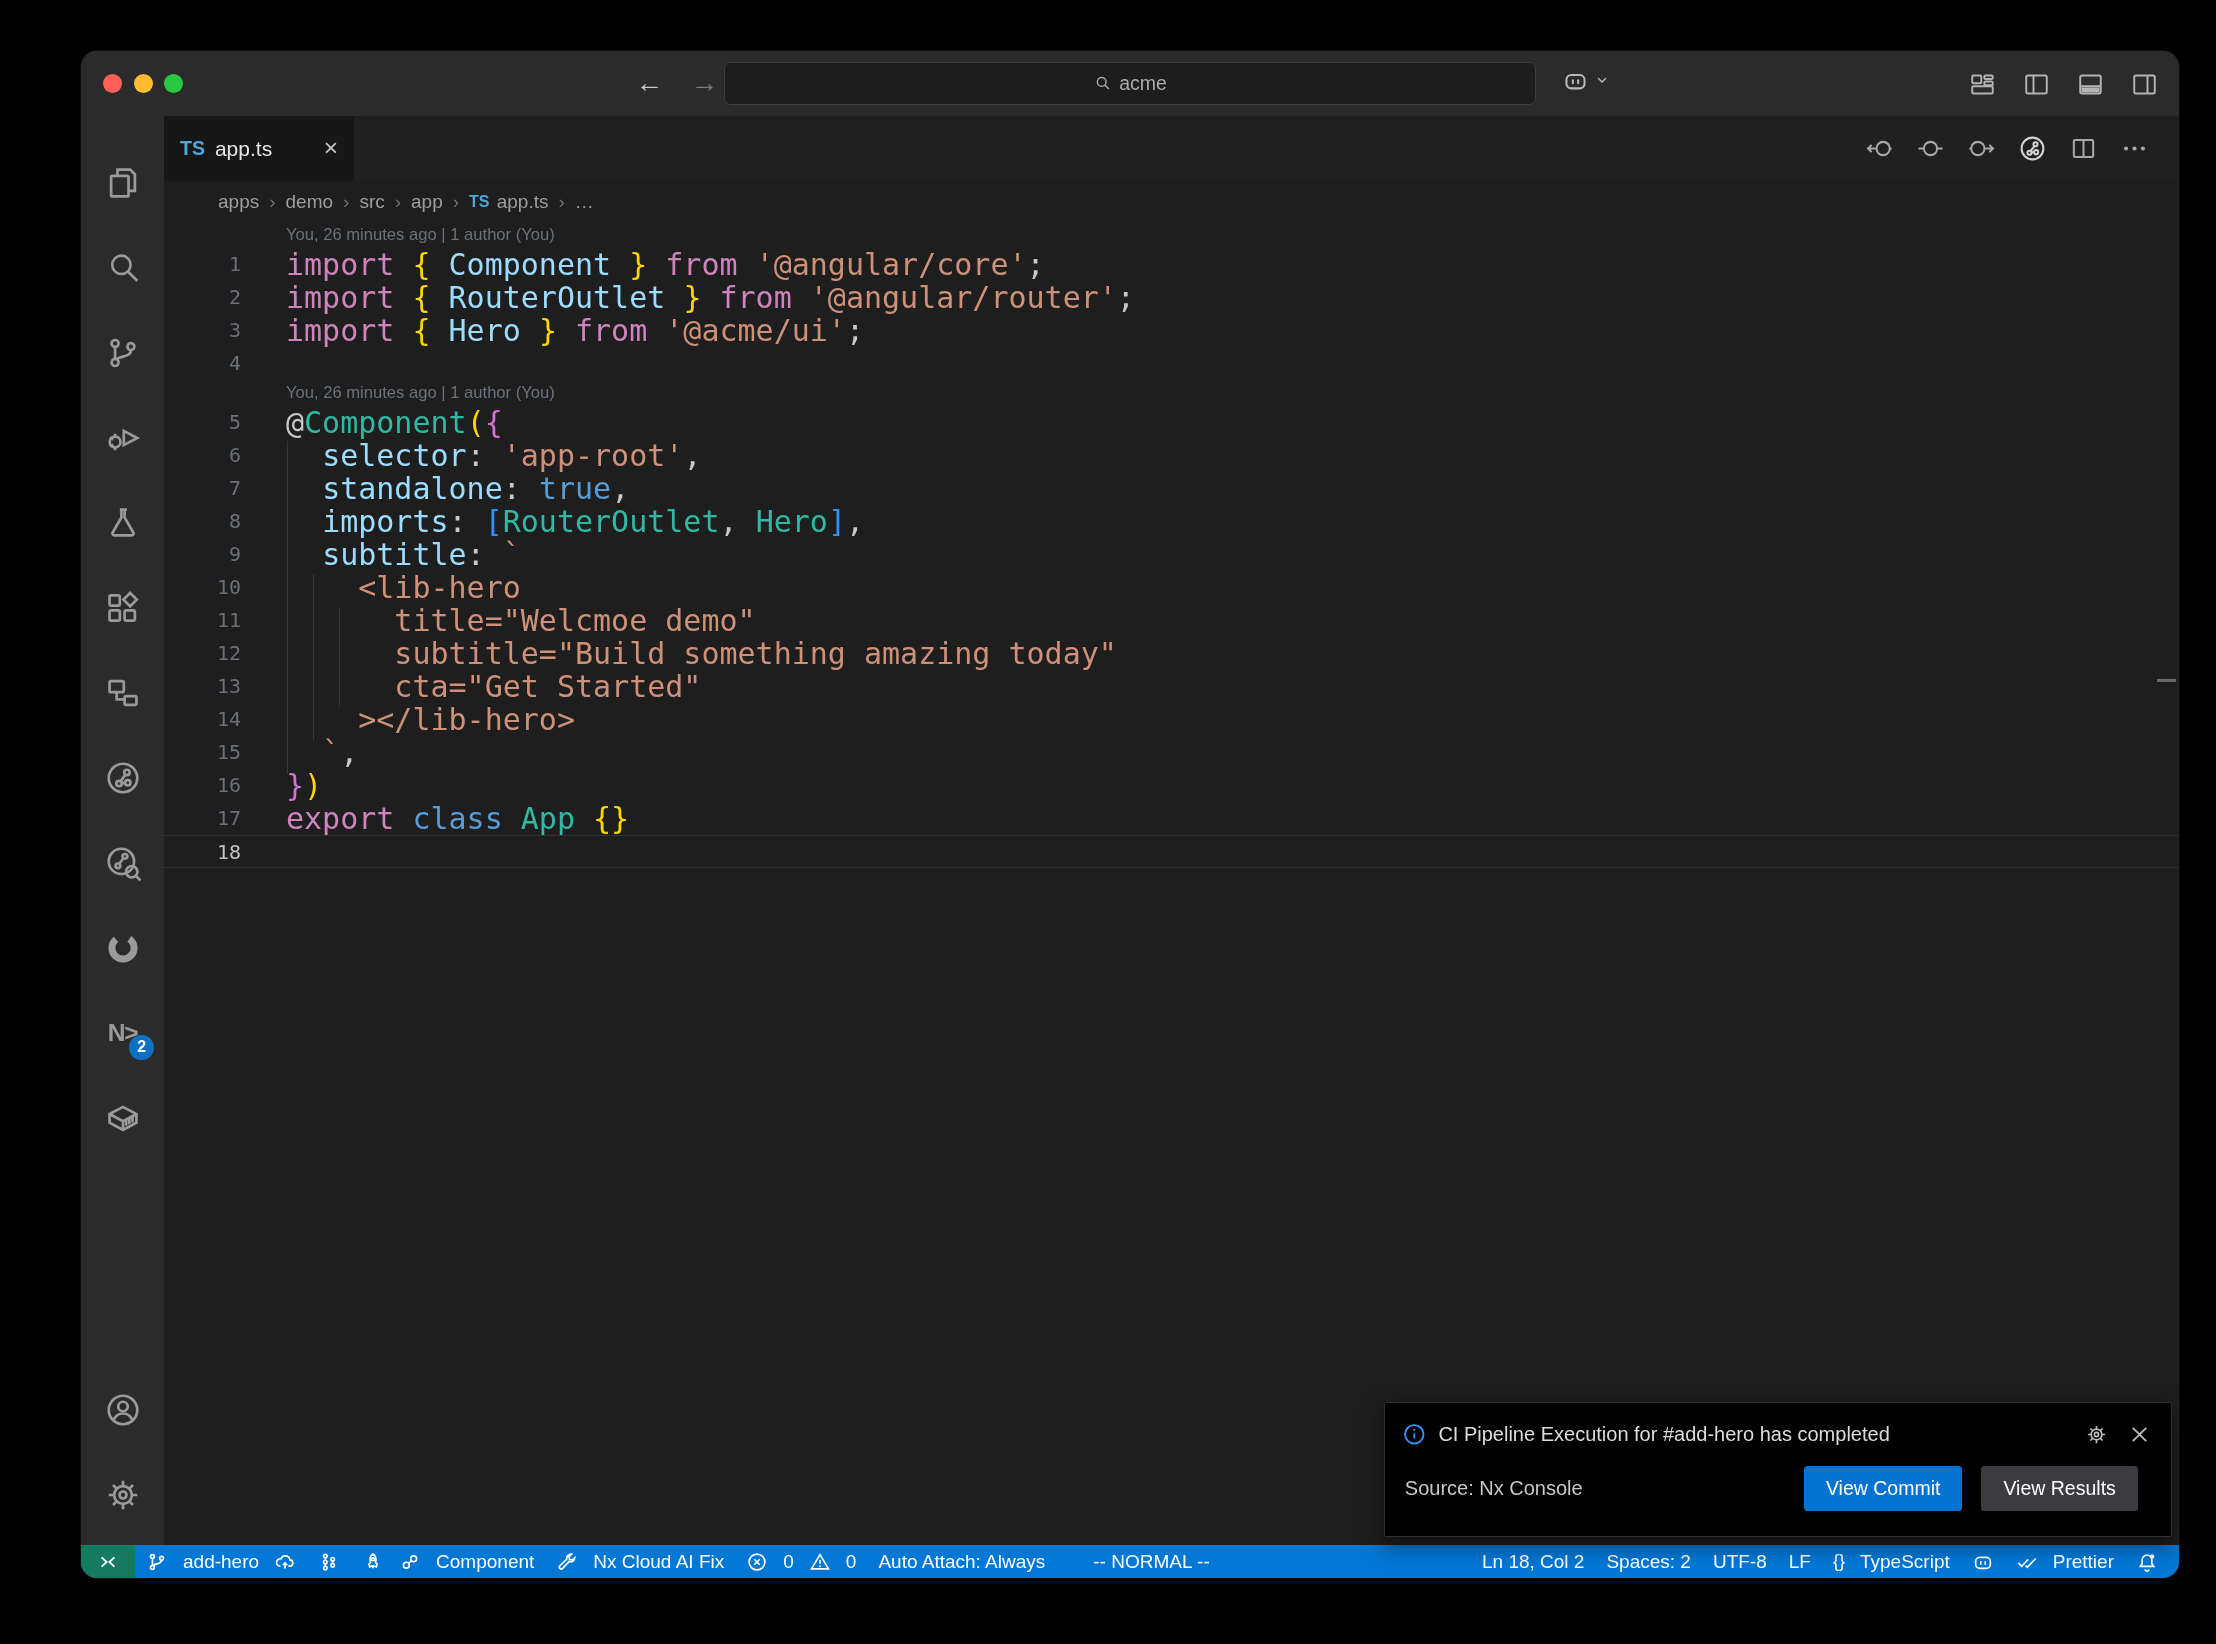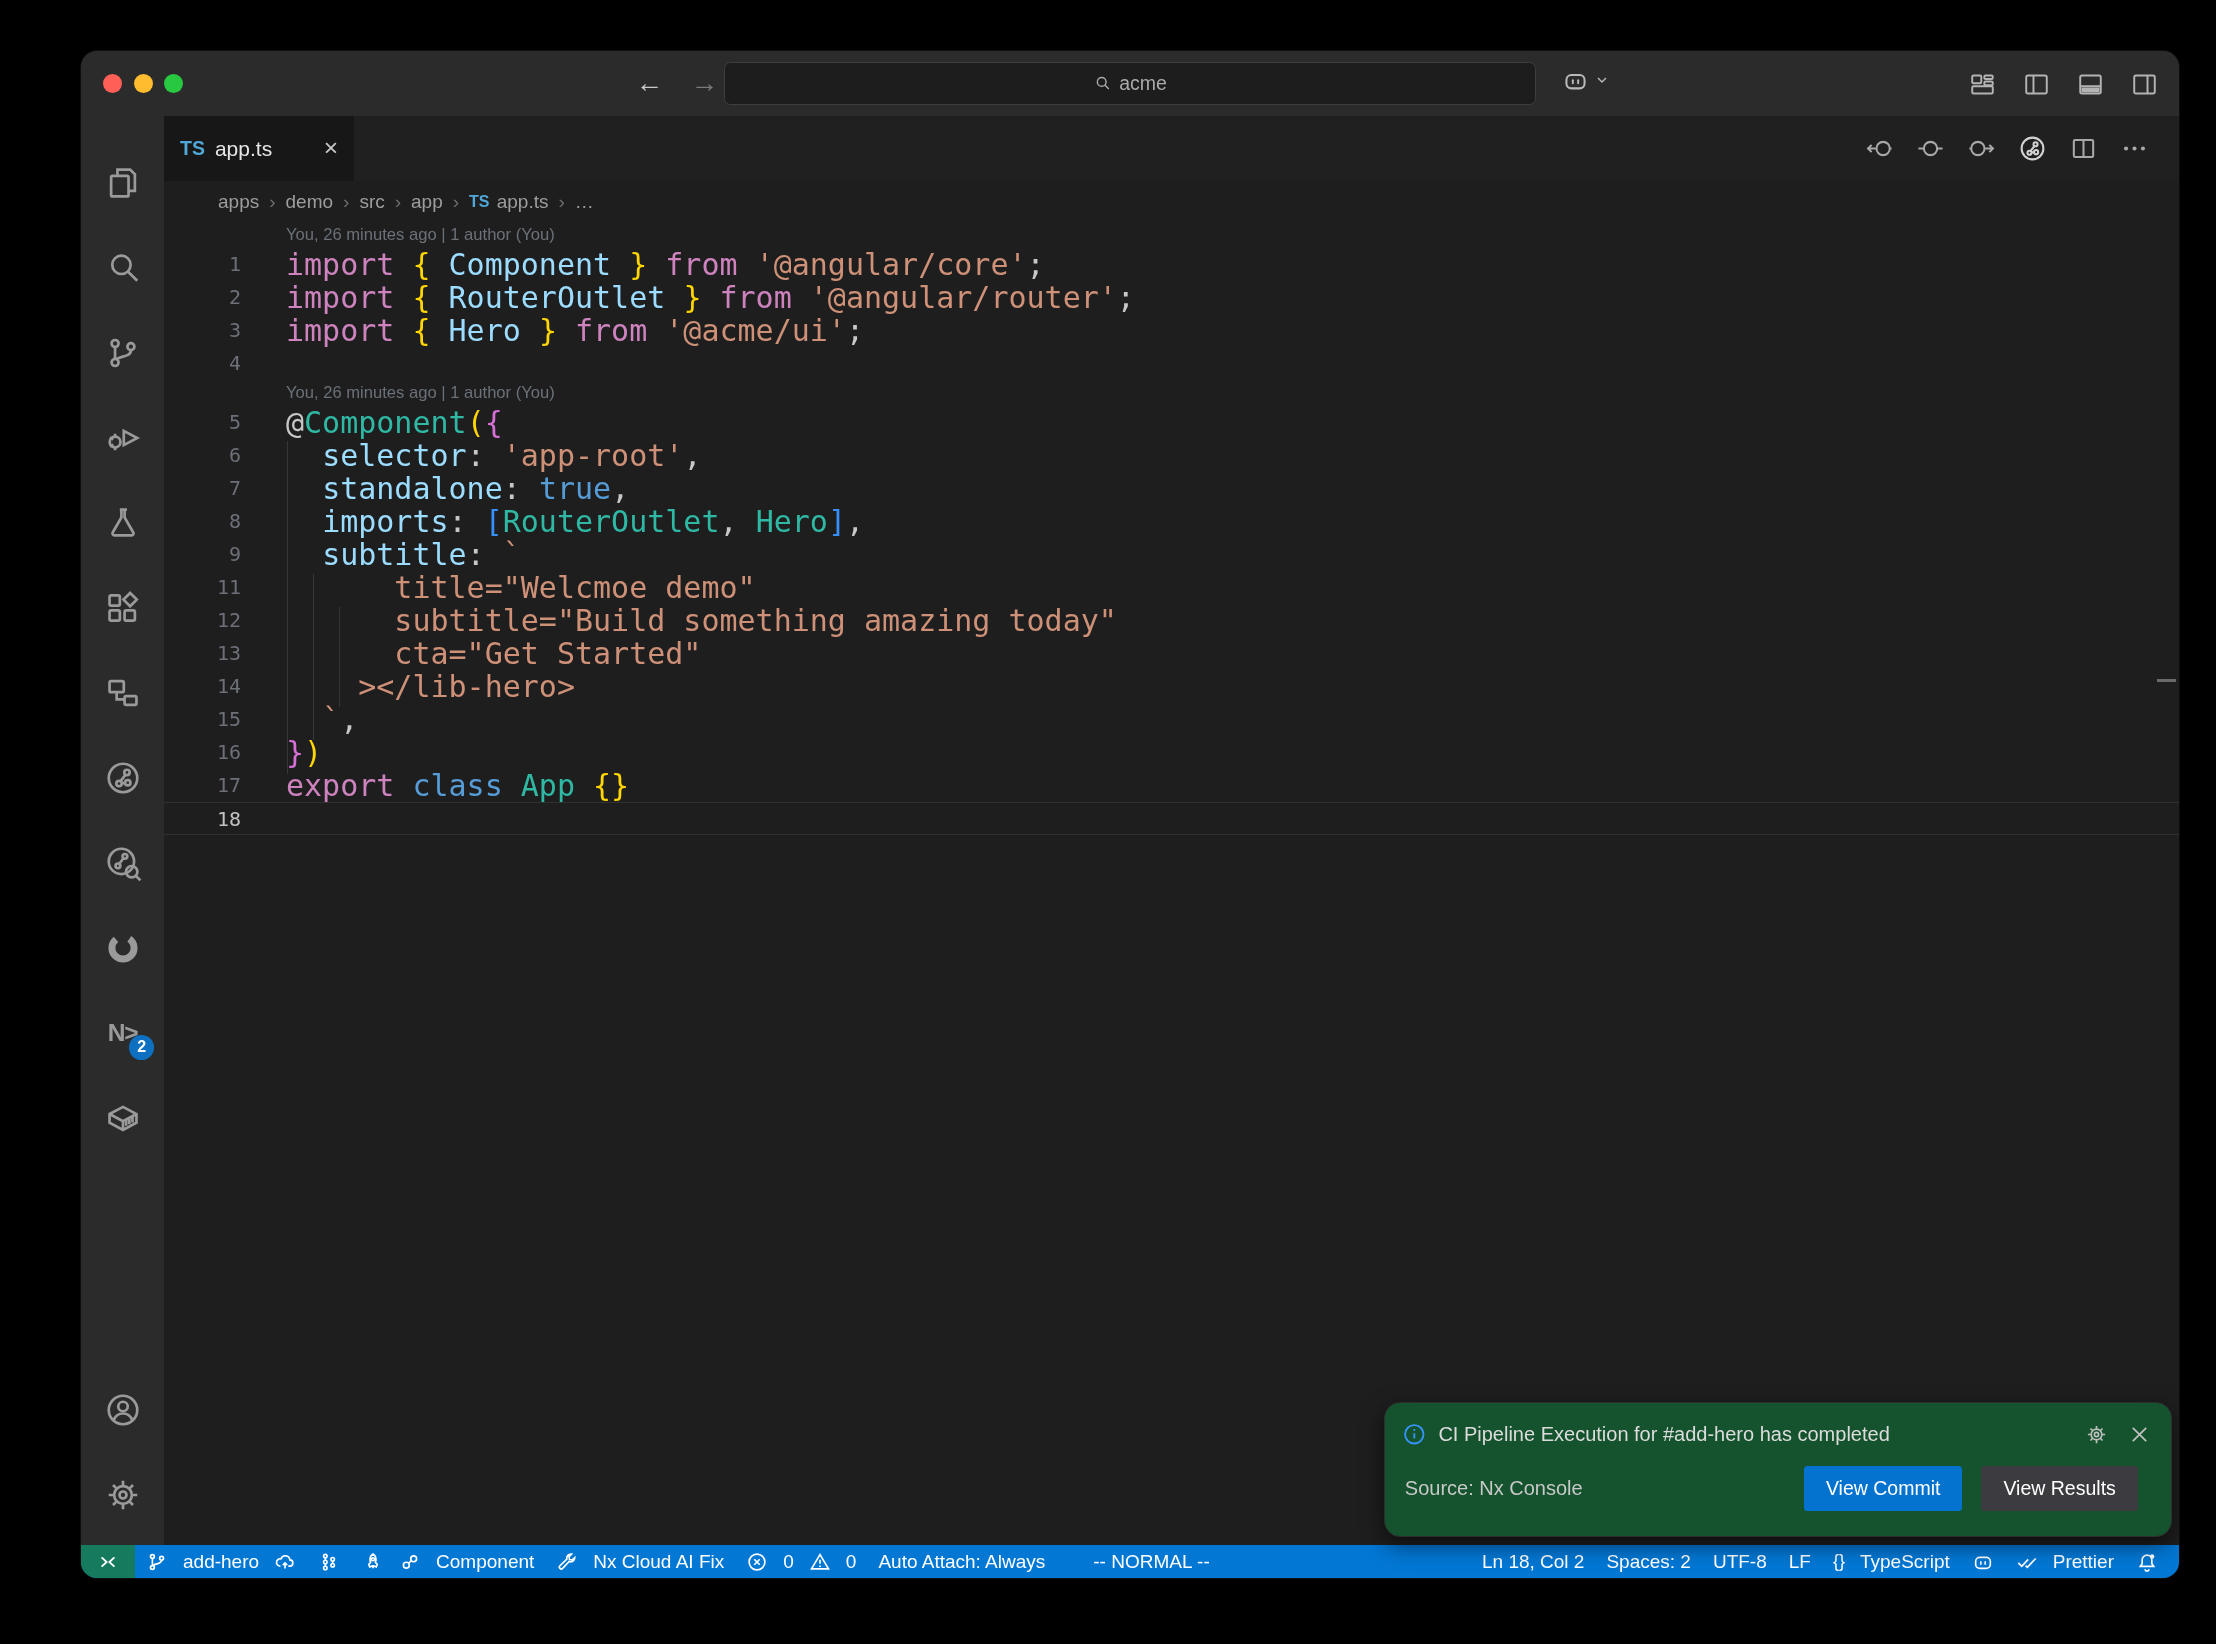--- a/index.html
+++ b/index.html
@@ -82,22 +82,22 @@
   .statusbar { position:absolute; left:0; right:0; bottom:0; height:33px; background:#0277D4;
                display:flex; align-items:stretch; color:#fff; font-size:19px; }
   .remote { width:54px; display:flex; align-items:center; justify-content:center; background:#157A5E; }
   .sb-left { display:flex; align-items:center; flex:1; }
   .sb-right { display:flex; align-items:center; padding-right:10px; }
   .sb-item { display:flex; align-items:center; gap:15px; padding:0 11px; height:33px; white-space:nowrap; }
   .sb-item svg { width:22px; height:22px; }
   .sb-braces { font-size:18px; }
 
   
-  .toast { position:absolute; right:7.2px; bottom:41px; width:788px; height:135px; background:#14532d;
-           border:0.7px solid #2E2E31; border-radius:16px; box-shadow:0 7.2px 22px rgba(0,0,0,.55);margin-top:43px; }
+  .toast { position:absolute; right:7.2px; bottom:41px; width:788px; height:135px; background:#000000;
+           border:0.7px solid #2E2E31; border-radius:2px; box-shadow:0 7.2px 22px rgba(0,0,0,.55);margin-top:43px; }
   .toast-row1 { display:flex; align-items:center; padding:19px 20px 0 17.4px; gap:11.6px; }
   .toast-title { color:#DCDCDC; font-size:20px; flex:1; }
   .toast-icons { display:flex; gap:20px; color:#C0C0C0; }
   .toast-row2 { display:flex; align-items:center; padding:19px 33px 0 20px; }
   .toast-src { color:#C8C8C8; font-size:20px; flex:1; }
   .btn { height:45px; border-radius:3.6px; font-size:19.5px; color:#fff; display:flex; align-items:center;
          padding:0 22px; }
   .btn-primary { background:#0473CF; margin-right:19px; }
   .btn-secondary { background:#3B3B40; }
 
@@ -387,20 +387,24 @@
         </div>
         <div class="code-row">
           <span class="ln">8</span>
           <span class="lt"><span class="tk tk-fg">  </span><span class="tk tk-id">imports</span><span class="tk tk-fg">: </span><span class="tk tk-b3">[</span><span class="tk tk-cls">RouterOutlet</span><span class="tk tk-fg">, </span><span class="tk tk-cls">Hero</span><span class="tk tk-b3">]</span><span class="tk tk-fg">,</span></span>
         </div>
         <div class="code-row">
           <span class="ln">9</span>
           <span class="lt"><span class="tk tk-fg">  </span><span class="tk tk-id">subtitle</span><span class="tk tk-fg">: </span><span class="tk tk-str">`</span></span>
         </div>
         <div class="code-row">
+          <span class="ln">10</span>
+          <span class="lt"><span class="tk tk-str">    &lt;lib-hero</span></span>
+        </div>
+        <div class="code-row">
           <span class="ln">11</span>
           <span class="lt"><span class="tk tk-str">      title="Welcmoe demo"</span></span>
         </div>
         <div class="code-row">
           <span class="ln">12</span>
           <span class="lt"><span class="tk tk-str">      subtitle="Build something amazing today"</span></span>
         </div>
         <div class="code-row">
           <span class="ln">13</span>
           <span class="lt"><span class="tk tk-str">      cta="Get Started"</span></span>

